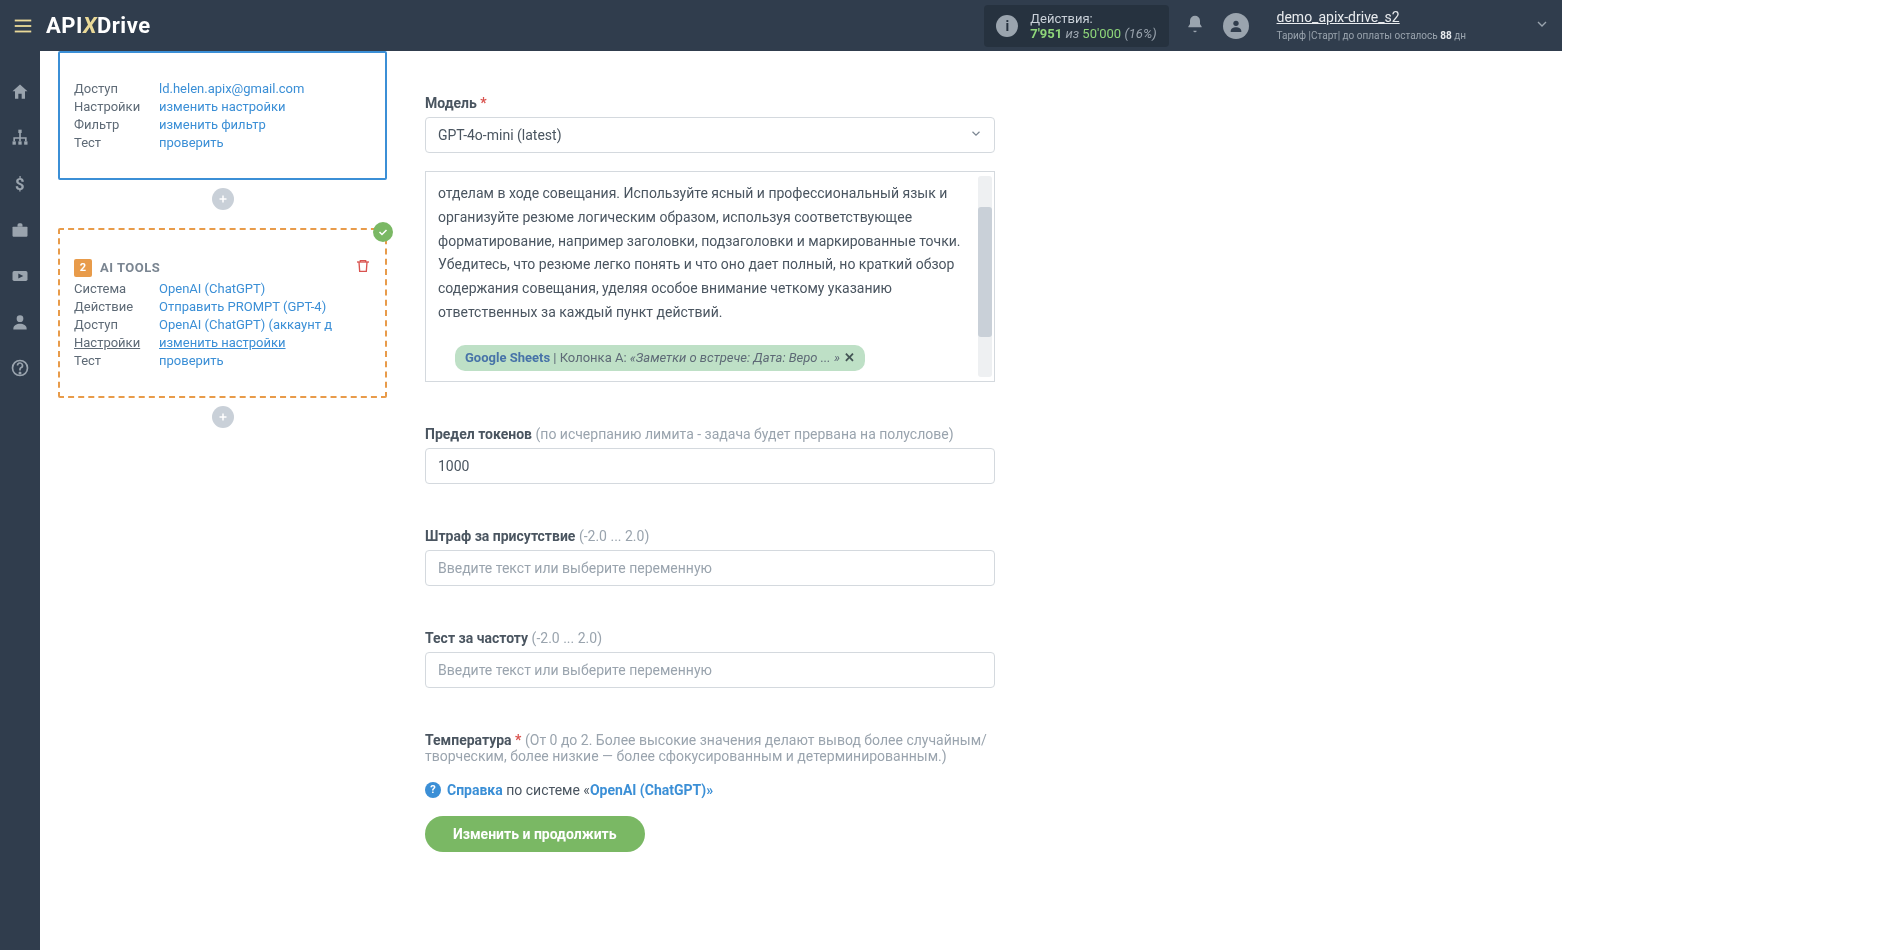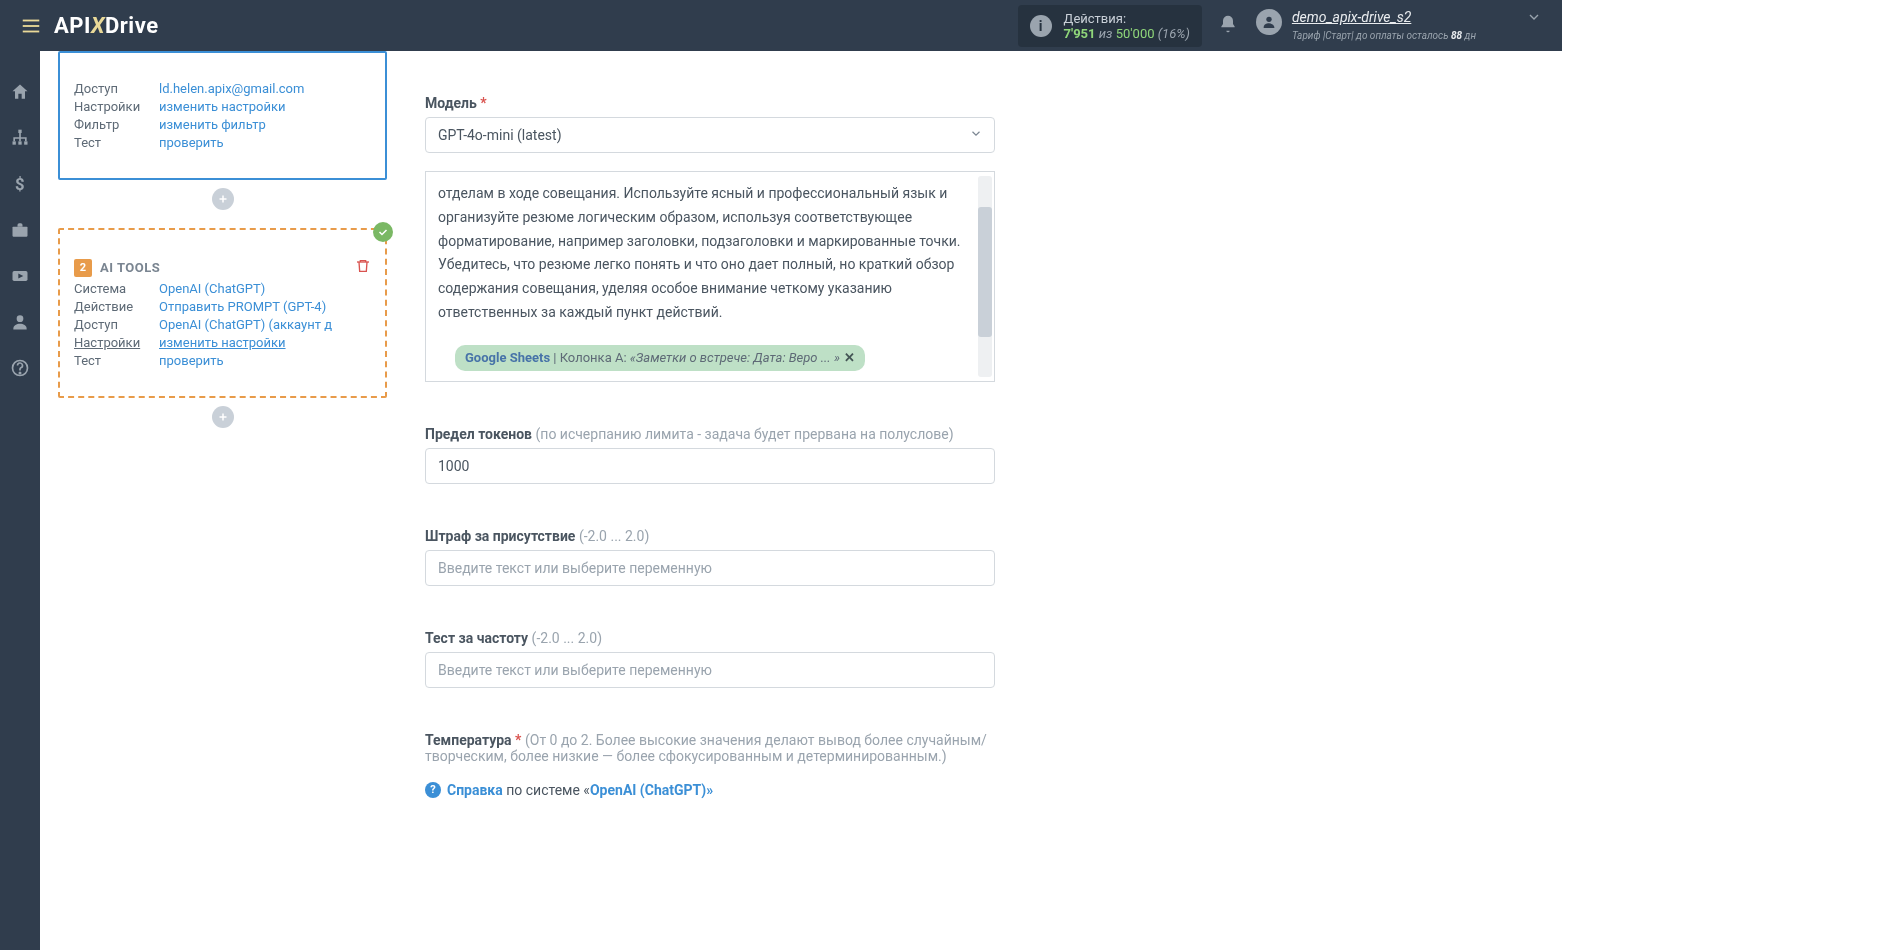--- a/index.html
+++ b/index.html
@@ -1,35 +1,35 @@
 <!DOCTYPE html>
 <html><head>
 <meta charset="utf-8">
 <style>
 * { margin: 0; padding: 0; box-sizing: border-box; font-family: -apple-system, BlinkMacSystemFont, "Segoe UI", Roboto, Arial, sans-serif; }
 body { background: #fff; color: #363f48; font-size: 14px; width: 1562px; height: 785px; overflow: hidden; }
 
-.header { background: #303d4d; height: 51px; display: flex; align-items: center; padding: 0 20px; color: #fff; }
+.header { background: #303d4d; height: 51px; display: flex; align-items: center; padding: 0 12px; color: #fff; }
 .hamburger { width: 22px; height: 22px; margin-right: 12px; cursor: pointer; }
 .hamburger svg { stroke: #e9d998; }
 .logo { font-weight: 700; font-size: 22px; letter-spacing: 0.5px; }
 .logo .api { color: #fff; }
 .logo .x { color: #e9d998; font-style: italic; }
 .logo .drive { color: #fff; }
 .header-spacer { flex: 1; }
 .actions-box { background: #26323f; border-radius: 4px; padding: 6px 12px; display: flex; align-items: center; gap: 12px; margin-right: 16px; }
 .actions-box .info-icon { width: 22px; height: 22px; background: #9aa4ae; border-radius: 50%; display: flex; align-items: center; justify-content: center; font-weight: 700; color: #26323f; font-size: 14px; }
 .actions-box .act-text { font-size: 13px; }
 .actions-box .act-label { color: #c9d0d8; }
 .actions-box .act-count { color: #8fd67a; font-weight: 700; }
 .actions-box .act-of { color: #9aa4ae; font-style: italic; }
 .actions-box .act-max { color: #8fd67a; }
 .actions-box .act-pct { color: #9aa4ae; font-style: italic; }
 .bell { margin-right: 18px; cursor: pointer; }
-.user-area { display: flex; align-items: flex-start; gap: 10px; cursor: pointer; font-style: italic; }
+.user-area { display: flex; align-items: center; gap: 28px; cursor: pointer; }
 .avatar { width: 26px; height: 26px; background: #9aa4ae; border-radius: 50%; display: flex; align-items: center; justify-content: center; }
 .user-text { line-height: 1.2; }
 .user-name { text-decoration: underline; color: #e9ecef; font-size: 14px; }
 .user-sub { font-size: 10px; color: #9aa4ae; }
 .user-sub .num { color: #e9ecef; font-weight: 700; }
 .chev-down { margin-left: 40px; cursor: pointer; }
 
 .sidebar { position: absolute; left: 0; top: 51px; bottom: 0; width: 40px; background: #303d4d; display: flex; flex-direction: column; align-items: center; padding-top: 30px; gap: 24px; }
 .sidebar-item { width: 22px; height: 22px; cursor: pointer; color: #9aa4ae; display: flex; align-items: center; justify-content: center; }
 
@@ -270,15 +270,16 @@
 
       <div class="field">
         <label class="field-label"><span>Температура</span> <span class="req">*</span> <span class="muted">(От 0 до 2. Более высокие значения делают вывод более случайным/творческим, более низкие — более сфокусированным и детерминированным.)</span></label>
       </div>
 
       <div class="help-line">
         <span class="q">?</span>
         <span><b class="link">Справка</b><span> по системе «</span><b class="link">OpenAI (ChatGPT)»</b></span>
       </div>
 
+      <button class="submit-btn">Изменить и продолжить</button>
     </div>
   </div>
 </div>
 
 </body></html>

